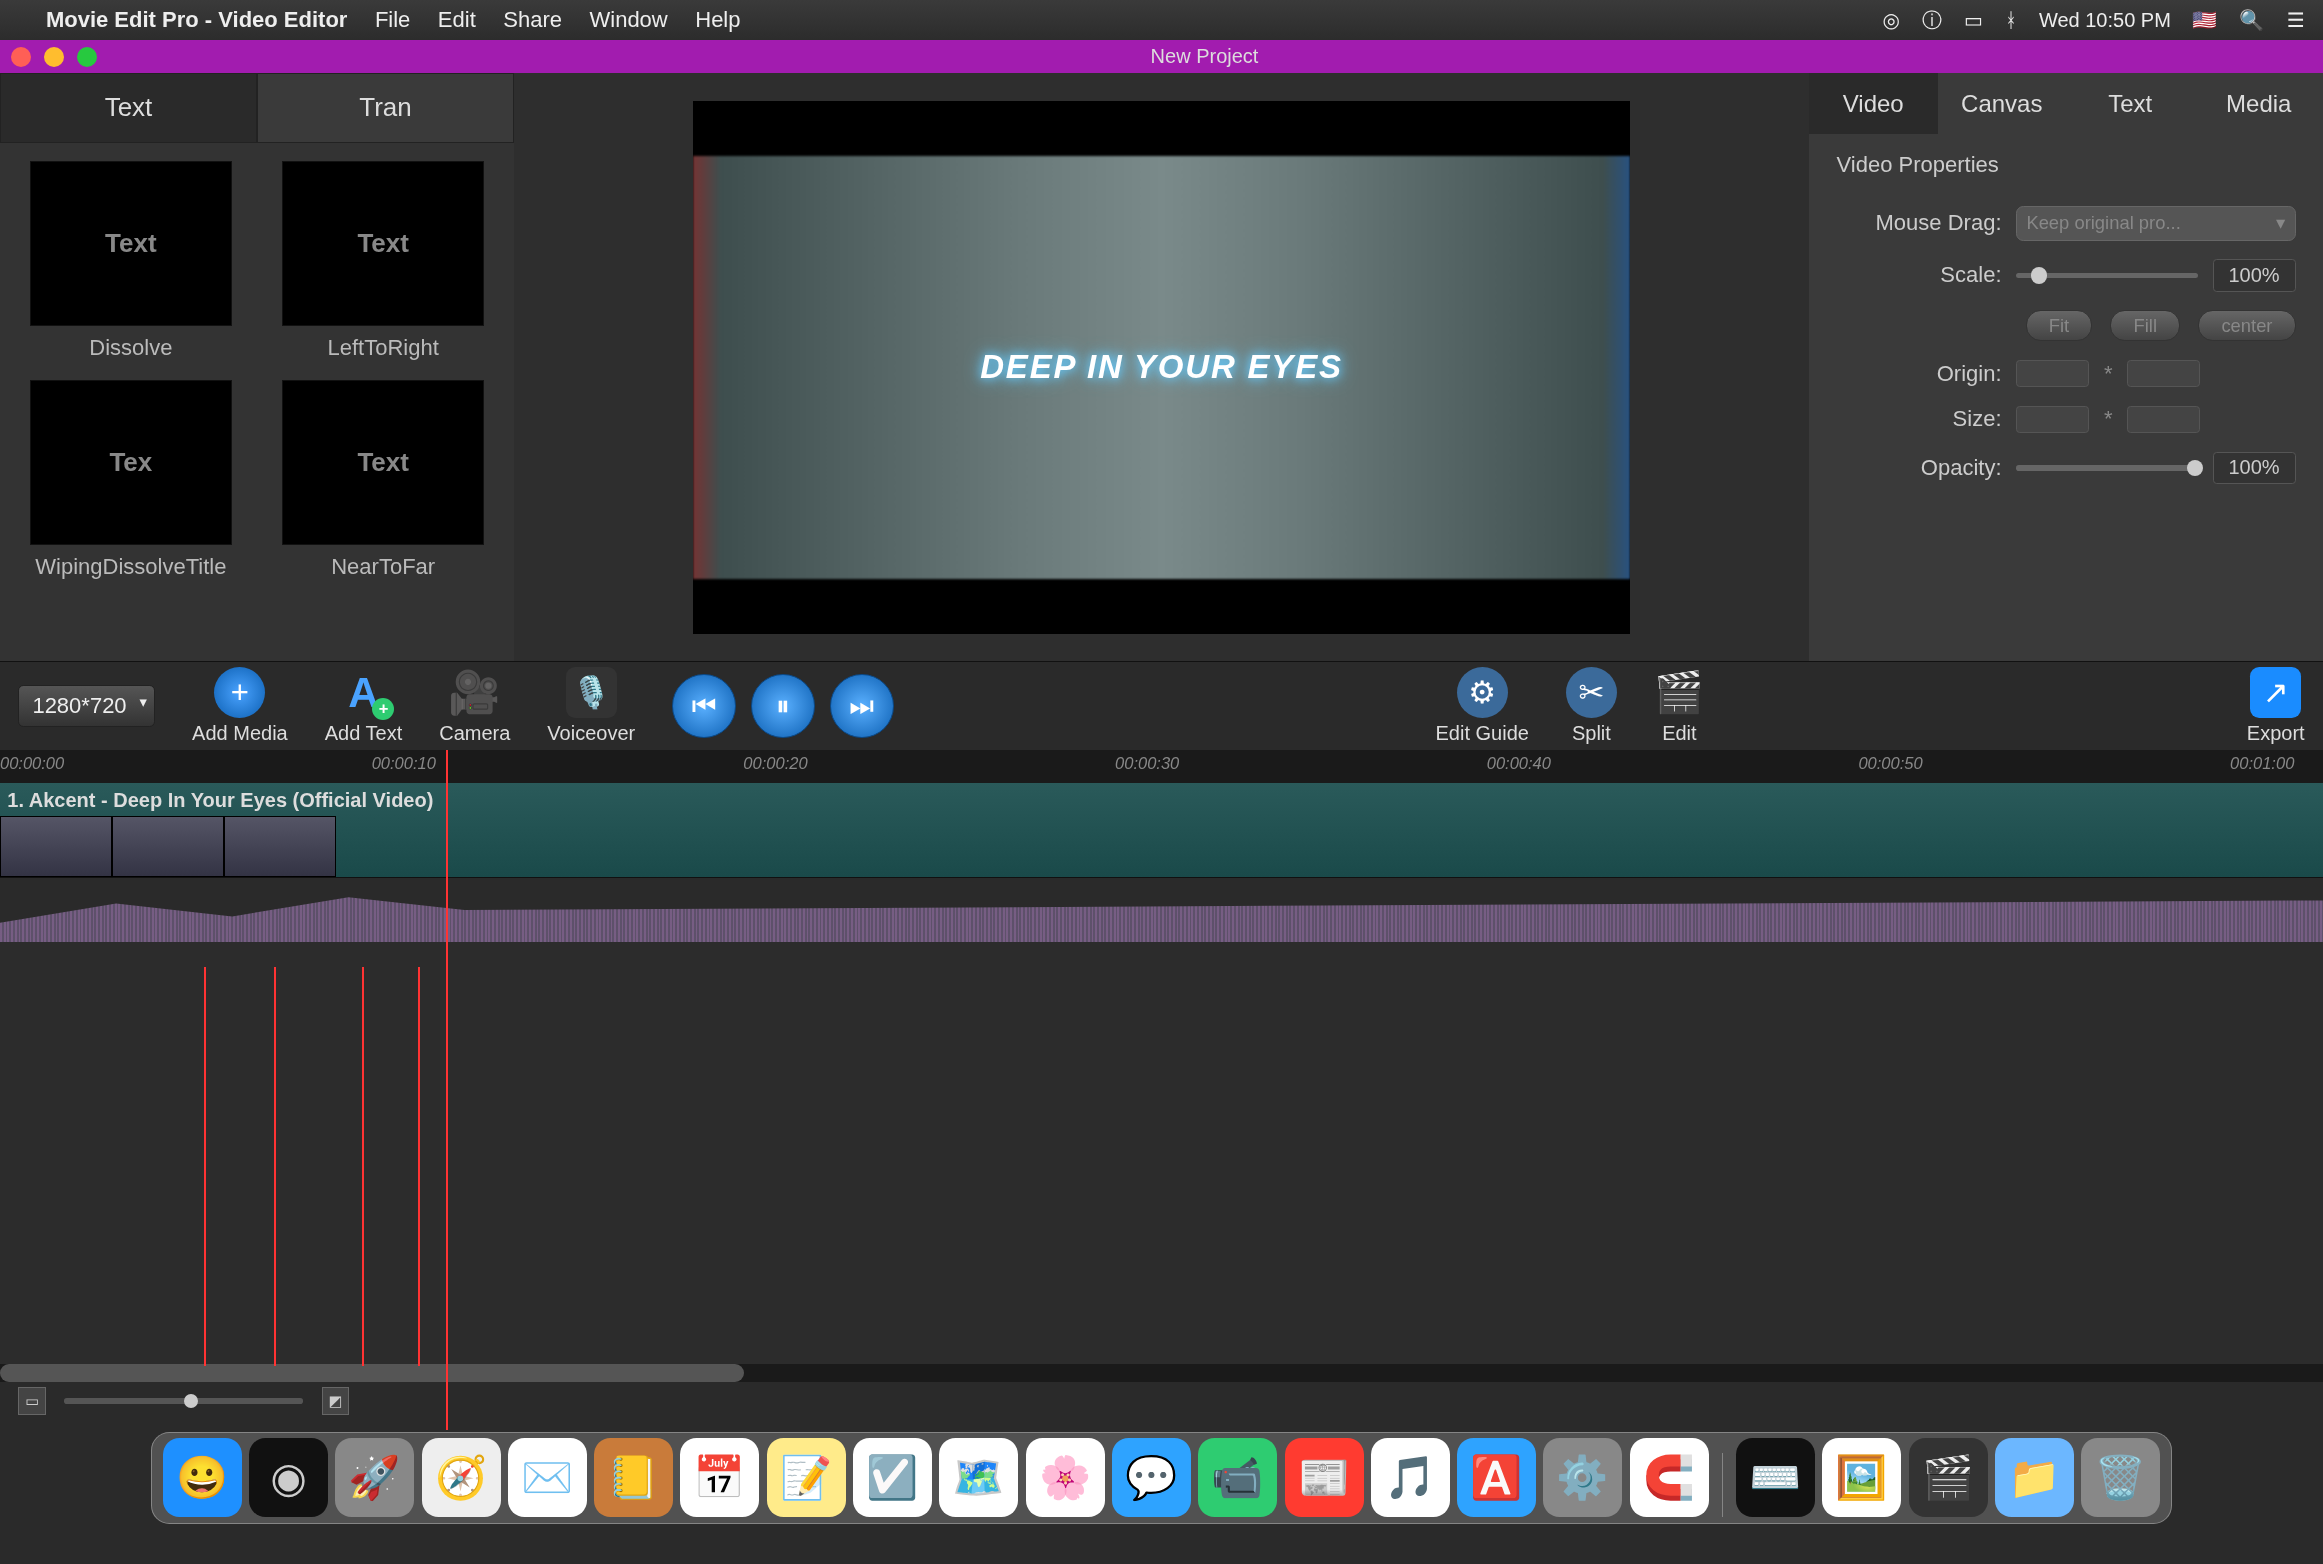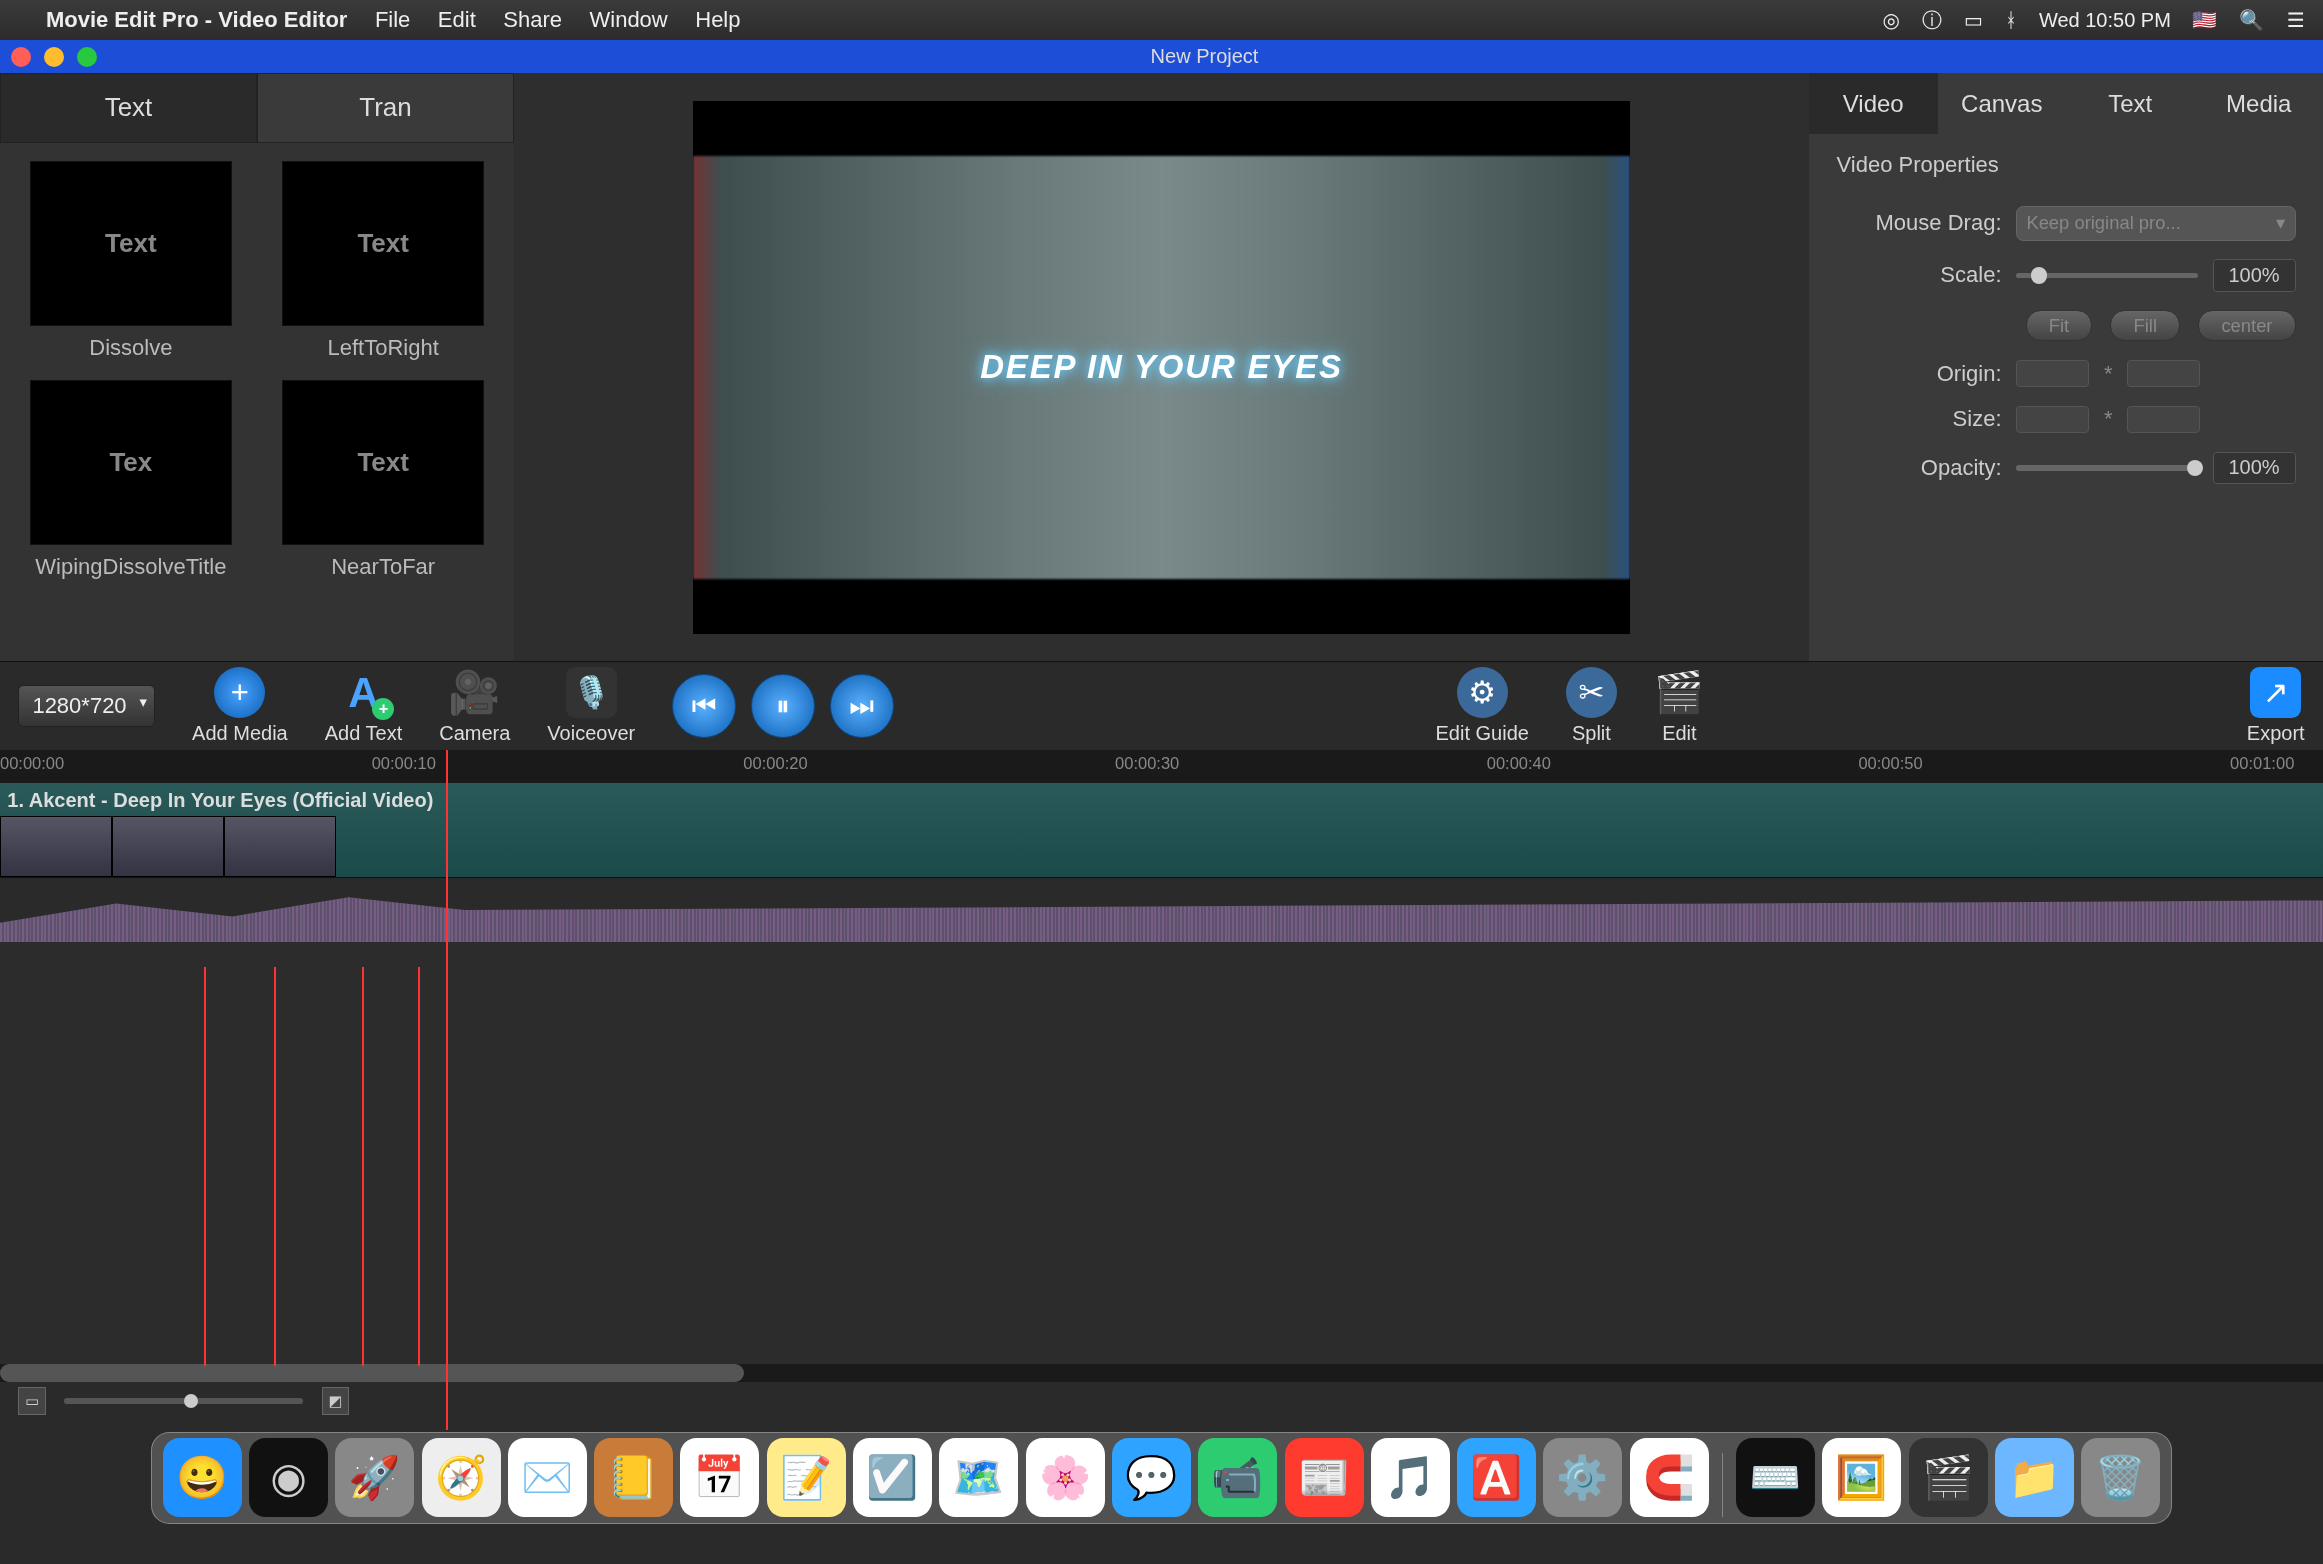--- a/index.html
+++ b/index.html
@@ -7,21 +7,21 @@
 .root { width: 2323px; height: 1565px; background: #2a2a2a; display: flex; flex-direction: column; }
 
 
 .menubar { height: 40px; background: linear-gradient(#3a3a3a,#2c2c2c); display: flex; align-items: center; padding: 0 18.4px; color: #eee; font-size: 22px; gap: 27.5px; }
 .menubar .apple { font-size: 26px; }
 .menubar .appname { font-weight: 700; }
 .menubar .spacer { flex: 1; }
 .menubar .right { display: flex; align-items: center; gap: 22px; font-size: 20px; }
 
 
-.titlebar { height: 33px; background: #1d4ed8; display: flex; align-items: center; padding: 0 11px; font-size: 20px; color: #ddd; }
+.titlebar { height: 33px; background: #a21caf; display: flex; align-items: center; padding: 0 11px; font-size: 20px; color: #ddd; }
 .traffic { display: flex; gap: 13px; }
 .traffic span { width: 20px; height: 20px; border-radius: 50%; display: inline-block; }
 .tred { background: #ff5f56; } .tyellow { background: #ffbd2e; } .tgreen { background: #27c93f; }
 .titlebar .title { flex: 1; text-align: center; }
 
 
 .main { flex: 1; display: flex; background: #2e2e2e; min-height: 0; }
 .left-pane { width: 514px; background: #3a3a3a; display: flex; flex-direction: column; }
 .left-tabs { display: flex; }
 .left-tabs .tab { flex: 1; text-align: center; padding: 18.4px 0; font-size: 26px; color: #ddd; background: #3a3a3a; border: 0.9px solid #222; }
@@ -65,21 +65,21 @@
 .tool-btn .lbl { font-size: 20px; color: #ddd; }
 .ic-blue { background: radial-gradient(#4aa3ff,#0a5db0); }
 .ic-square { border-radius: 9.2px; background: #3b6a9a; }
 .play-group { display: flex; gap: 14.7px; align-items: center; }
 .play-group .pbtn { width: 64px; height: 64px; border-radius: 50%; background: radial-gradient(#5ab0ff,#0a5db0); display: flex; align-items: center; justify-content: center; color: #fff; font-size: 27.5px; border: 1.8px solid #0a4a8a; }
 .timecode { background: #000; border: 0.9px solid #333; border-radius: 7.3px; padding: 11px 27.5px; font-family: "Courier New", monospace; font-size: 39px; color: #4ac; letter-spacing: 1.8px; }
 .toolbar .tspacer { flex: 1; }
 
 
 .timeline { flex: 1; background: #2a2a2a; position: relative; overflow: hidden; }
-.ruler { height: 33px; background: #1a1a1a; position: relative; font-size: 16.5px; color: #888; }
+.ruler { height: 33px; background: #1a1a1a; position: relative; font-size: 16.5px; color: #888; font-style: italic; }
 .ruler .tick { position: absolute; top: 3.7px; }
 .track { position: relative; }
 .track.video { height: 95px; background: linear-gradient(#2a5a5a,#1a4a4a); border-bottom: 0.9px solid #111; font-weight: bold; }
 .track-label { position: absolute; top: 5.5px; left: 7.3px; font-size: 20px; color: #ddd; }
 .thumbs { position: absolute; top: 33px; left: 0; display: flex; }
 .thumbs .th { width: 112px; height: 61px; background: linear-gradient(#556,#334); border: 0.9px solid #000; }
 .track.audio { height: 64px; background: #2a2a2a; }
 .wave { height: 100%; background: repeating-linear-gradient(90deg, #8a6a9a 0, #8a6a9a 1.8px, #6a5a7a 1.8px, #6a5a7a 3.7px); opacity: 0.8; clip-path: polygon(0 70%, 5% 40%, 10% 60%, 15% 30%, 20% 50%, 100% 35%, 100% 100%, 0 100%); }
 .track.audio .wave { position: absolute; top:0; left:0; right:0; bottom:0; }
 .playhead { position: absolute; top: 0; bottom: 0; width: 1.8px; background: #f33; z-index: 10; }

